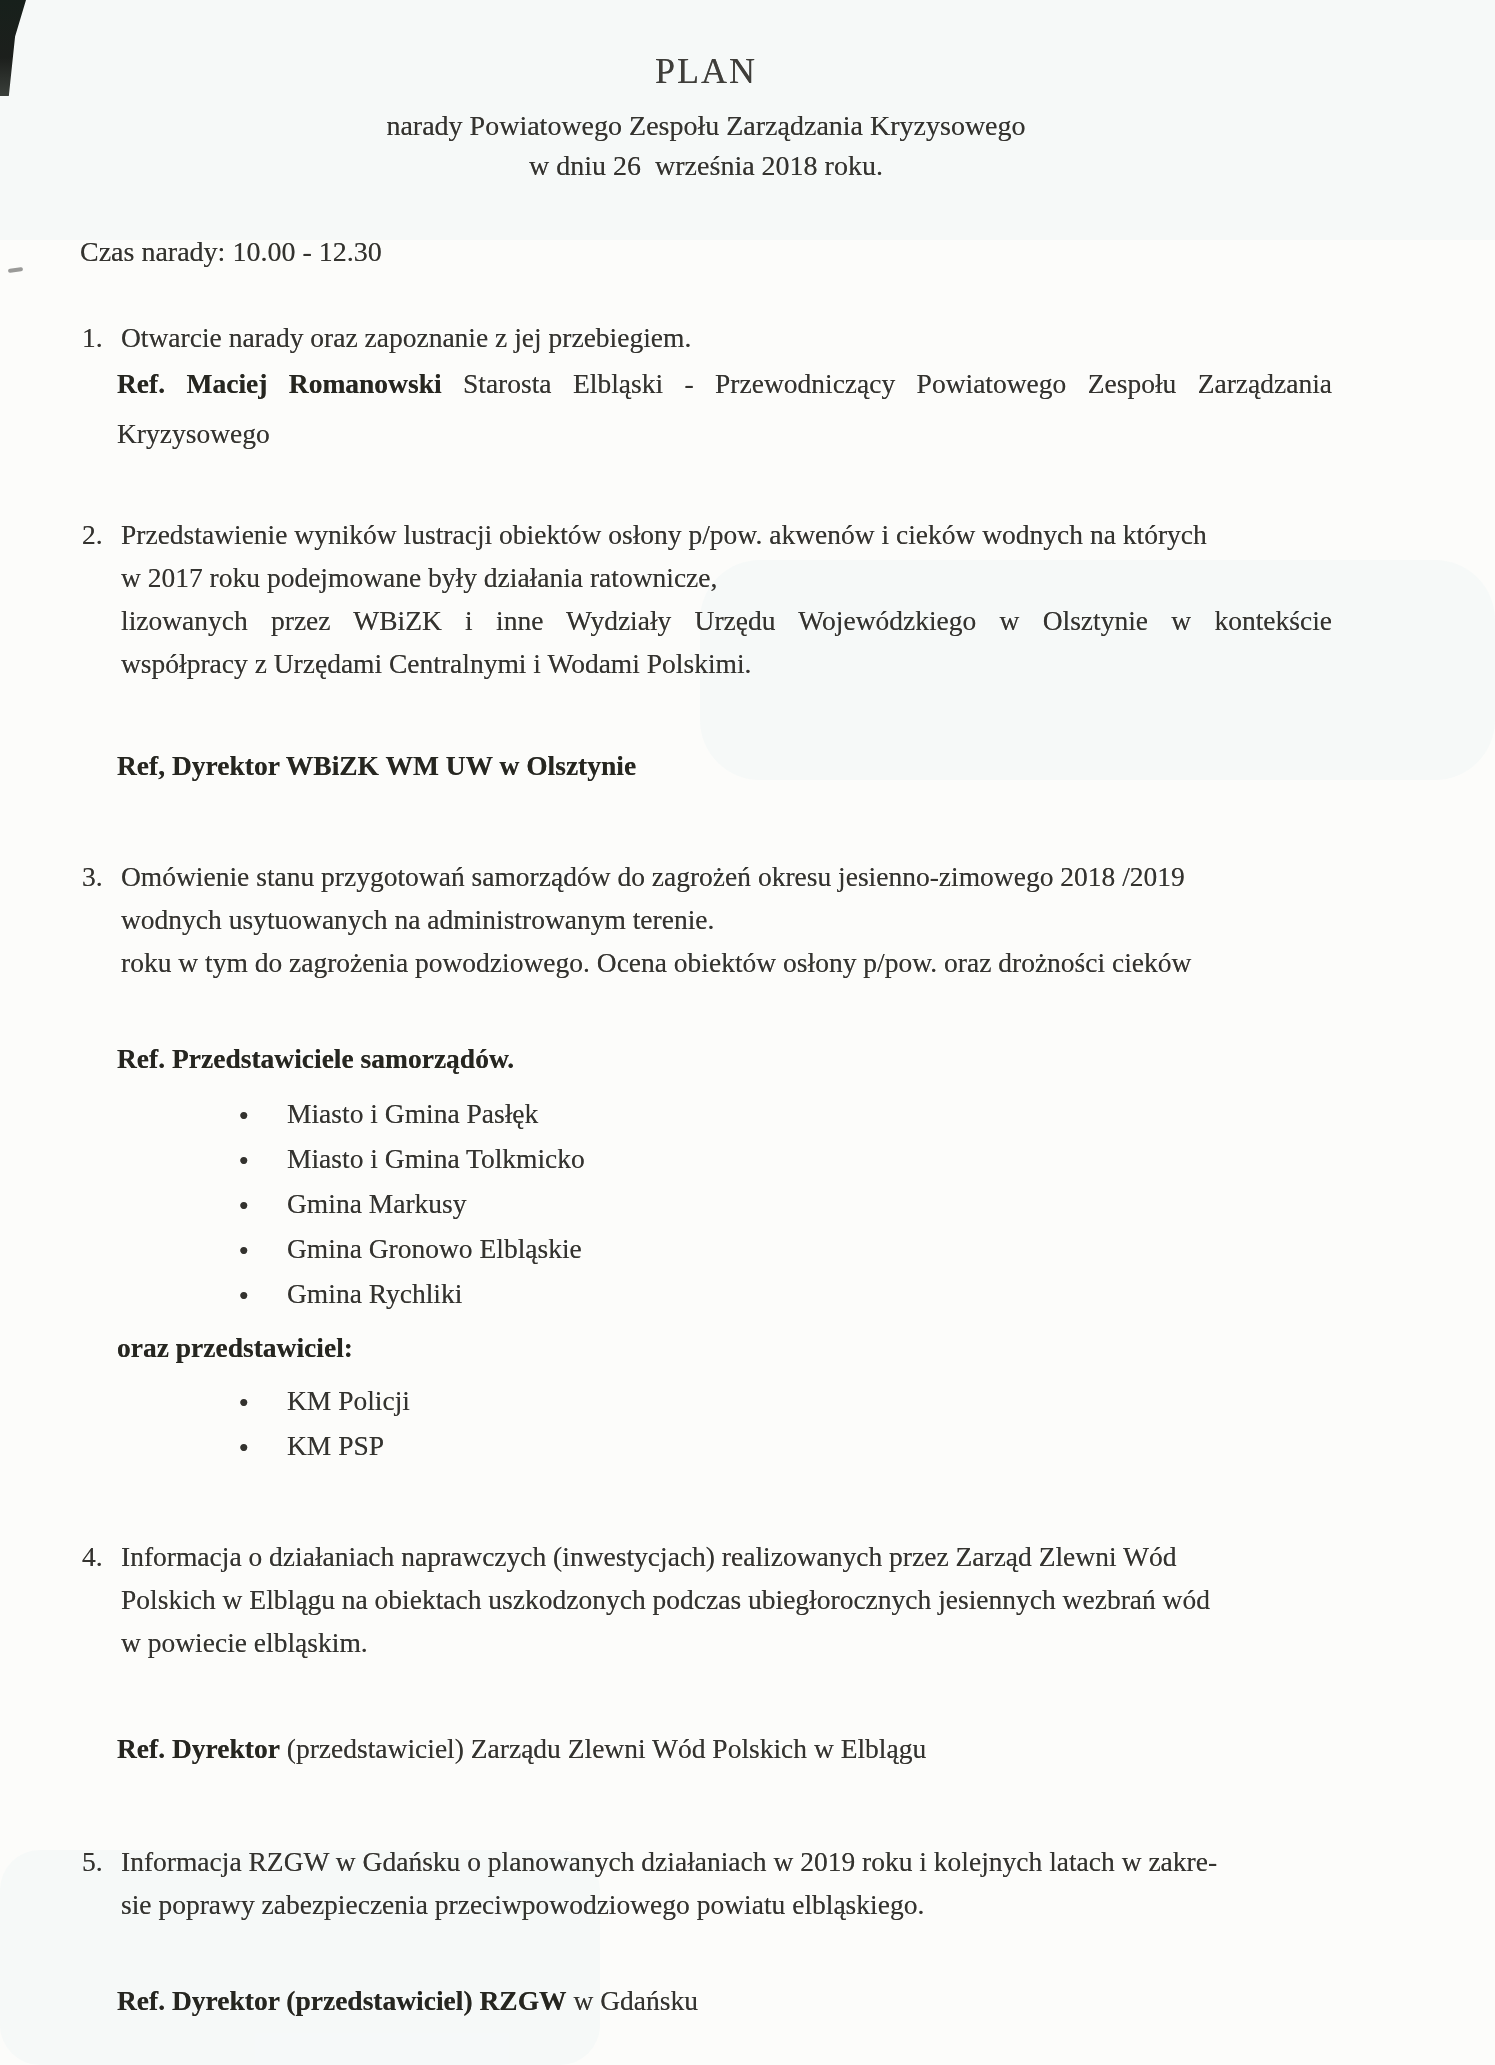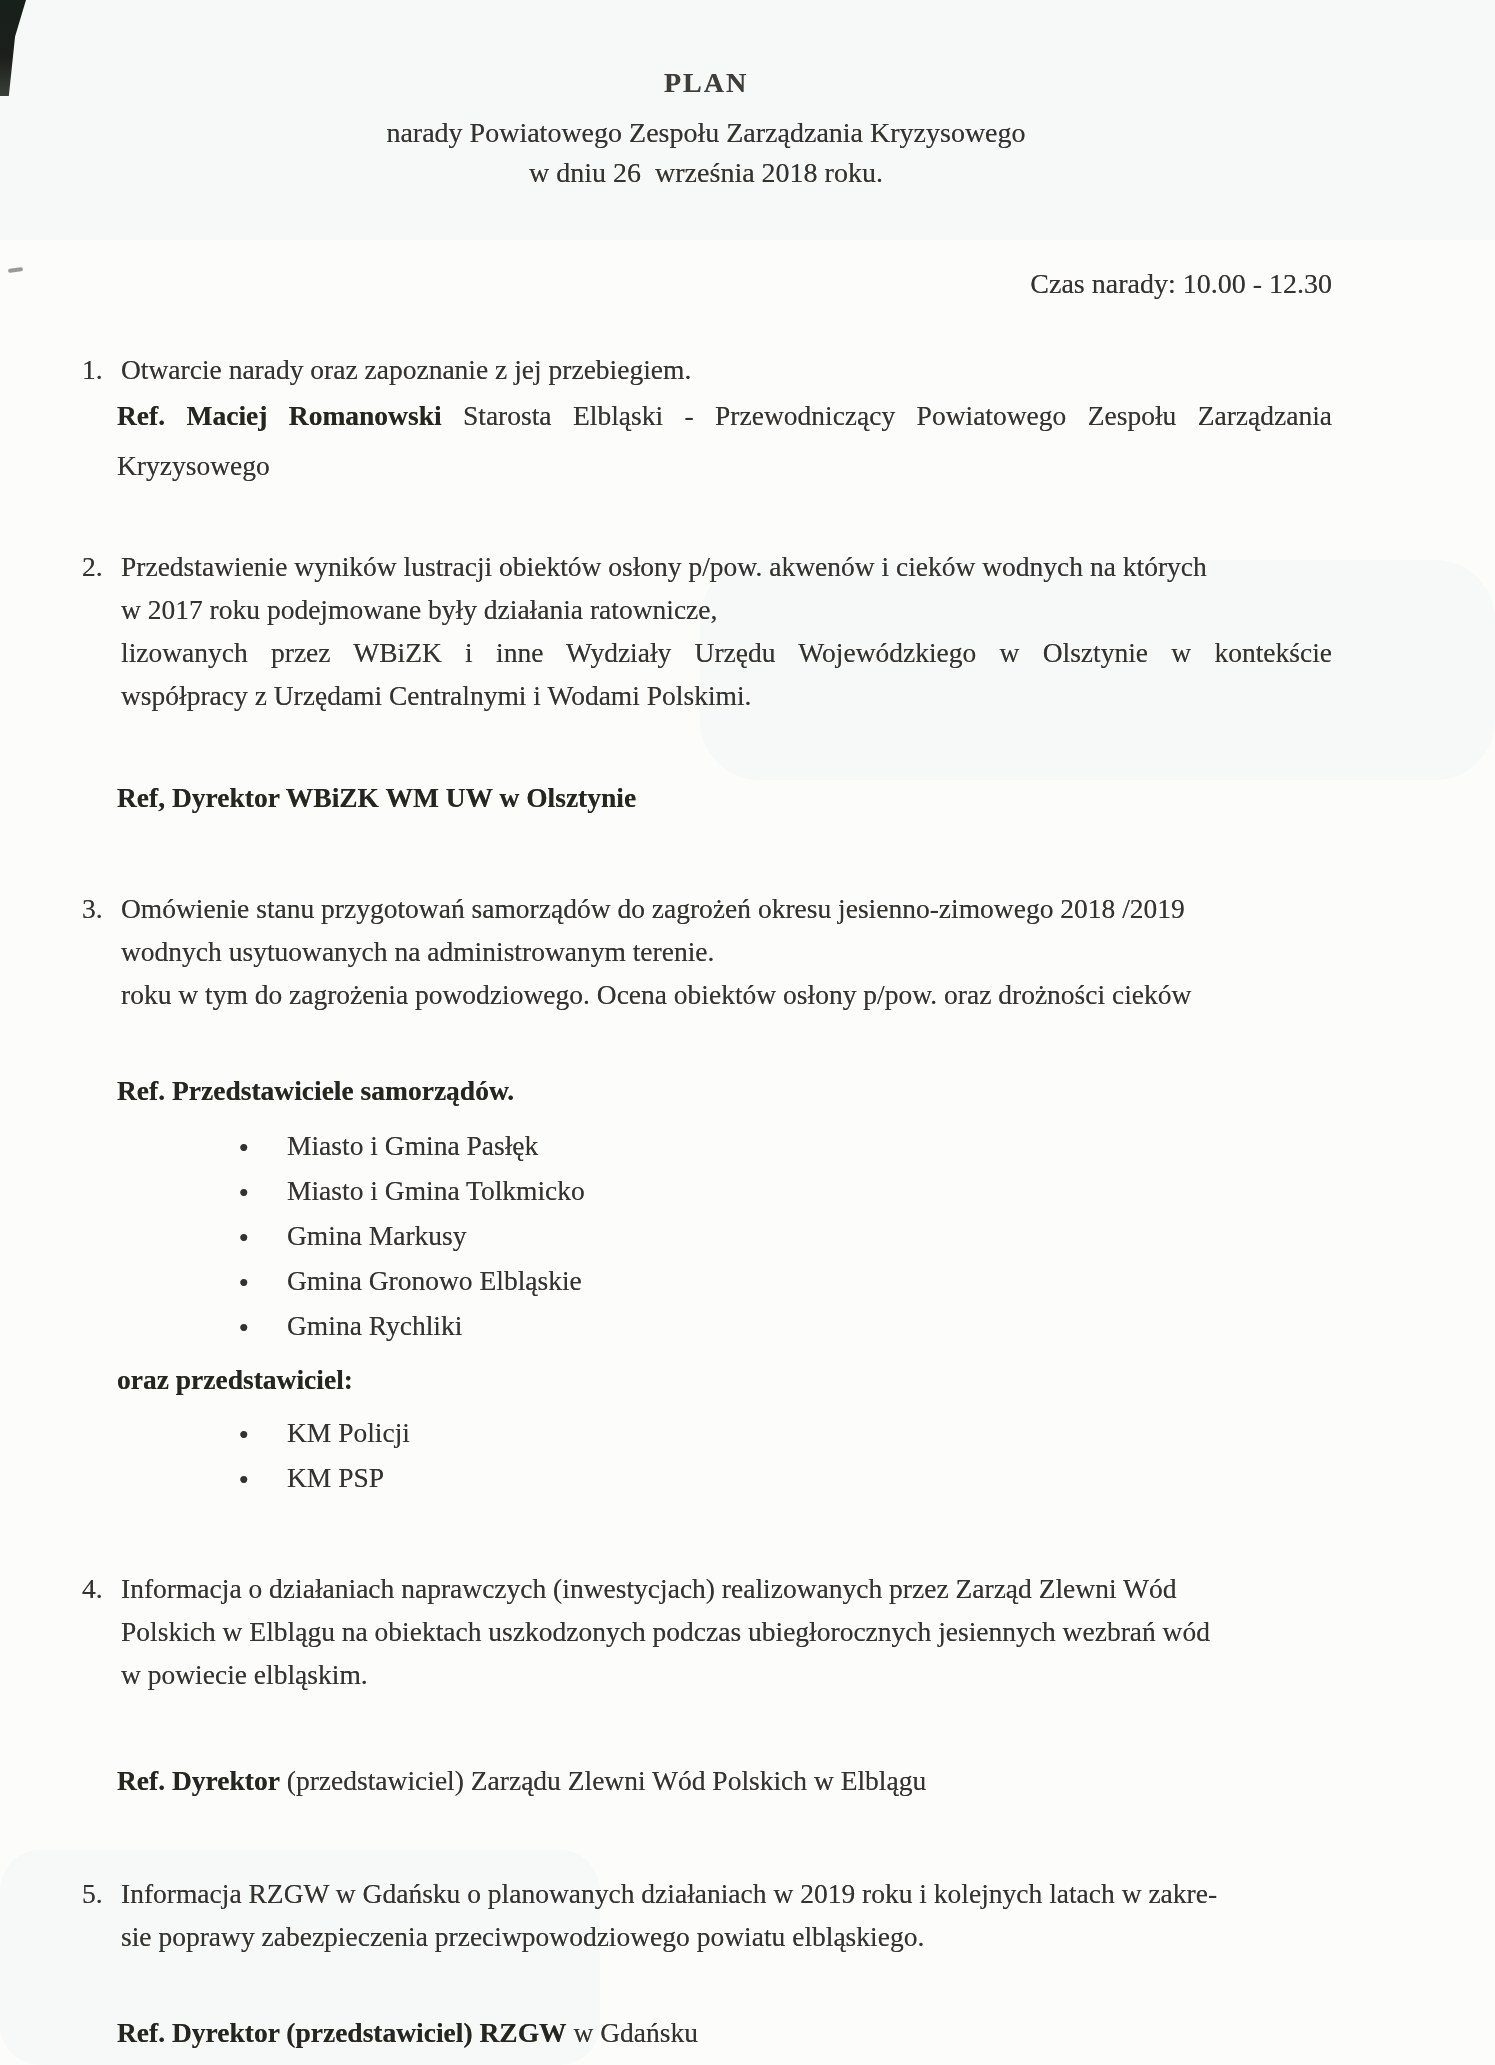--- a/index.html
+++ b/index.html
@@ -25,25 +25,25 @@
     background:linear-gradient(180deg,#17201b 0%,#1c1f1c 60%,#3a3f3a 100%);
     clip-path:polygon(0 0,100% 0,58% 38%,34% 100%,0 100%);
   }
   .edge-dash {
     position:absolute; left:8px; top:268px; width:15px; height:4px;
     background:#9a9a98; transform:rotate(-8deg); border-radius:2px;
   }
   .content { position:relative; padding:50px 163px 0 80px; }
   .header { text-align:center; }
   .doc-title {
-    font-weight:bold; font-size:28px; letter-spacing:2px;
-    color:#3f3e3a; margin:17px 0 14px 0;
+    font-weight:normal; font-size:36px; letter-spacing:2px;
+    color:#3f3e3a; margin:0 0 14px 0;
   }
   .doc-sub { font-size:28px; line-height:40px; white-space:pre-wrap; }
-  .time-line { margin-top:75px; font-size:28px;text-align:right; }
+  .time-line { margin-top:50px; font-size:28px; }
   .item { position:relative; padding-left:41px; line-height:43px; }
   .item .num { position:absolute; left:2px; top:0; }
   .line { white-space:pre-wrap; }
   .stretch { text-align-last:justify; }
   .b { font-weight:bold; color:#262620; }
   .ref-block { margin-left:37px; line-height:50px; }
   .ref-line { text-decoration-thickness:2px; text-underline-offset:6px; white-space:pre-wrap; }
   .brow { padding-left:118px; line-height:44px; }
   .dot { display:inline-block; width:48px; font-size:16px; vertical-align:3px; color:#33322e; }
   .oraz { font-weight:bold; color:#262620; line-height:44px; margin:9px 0; }

